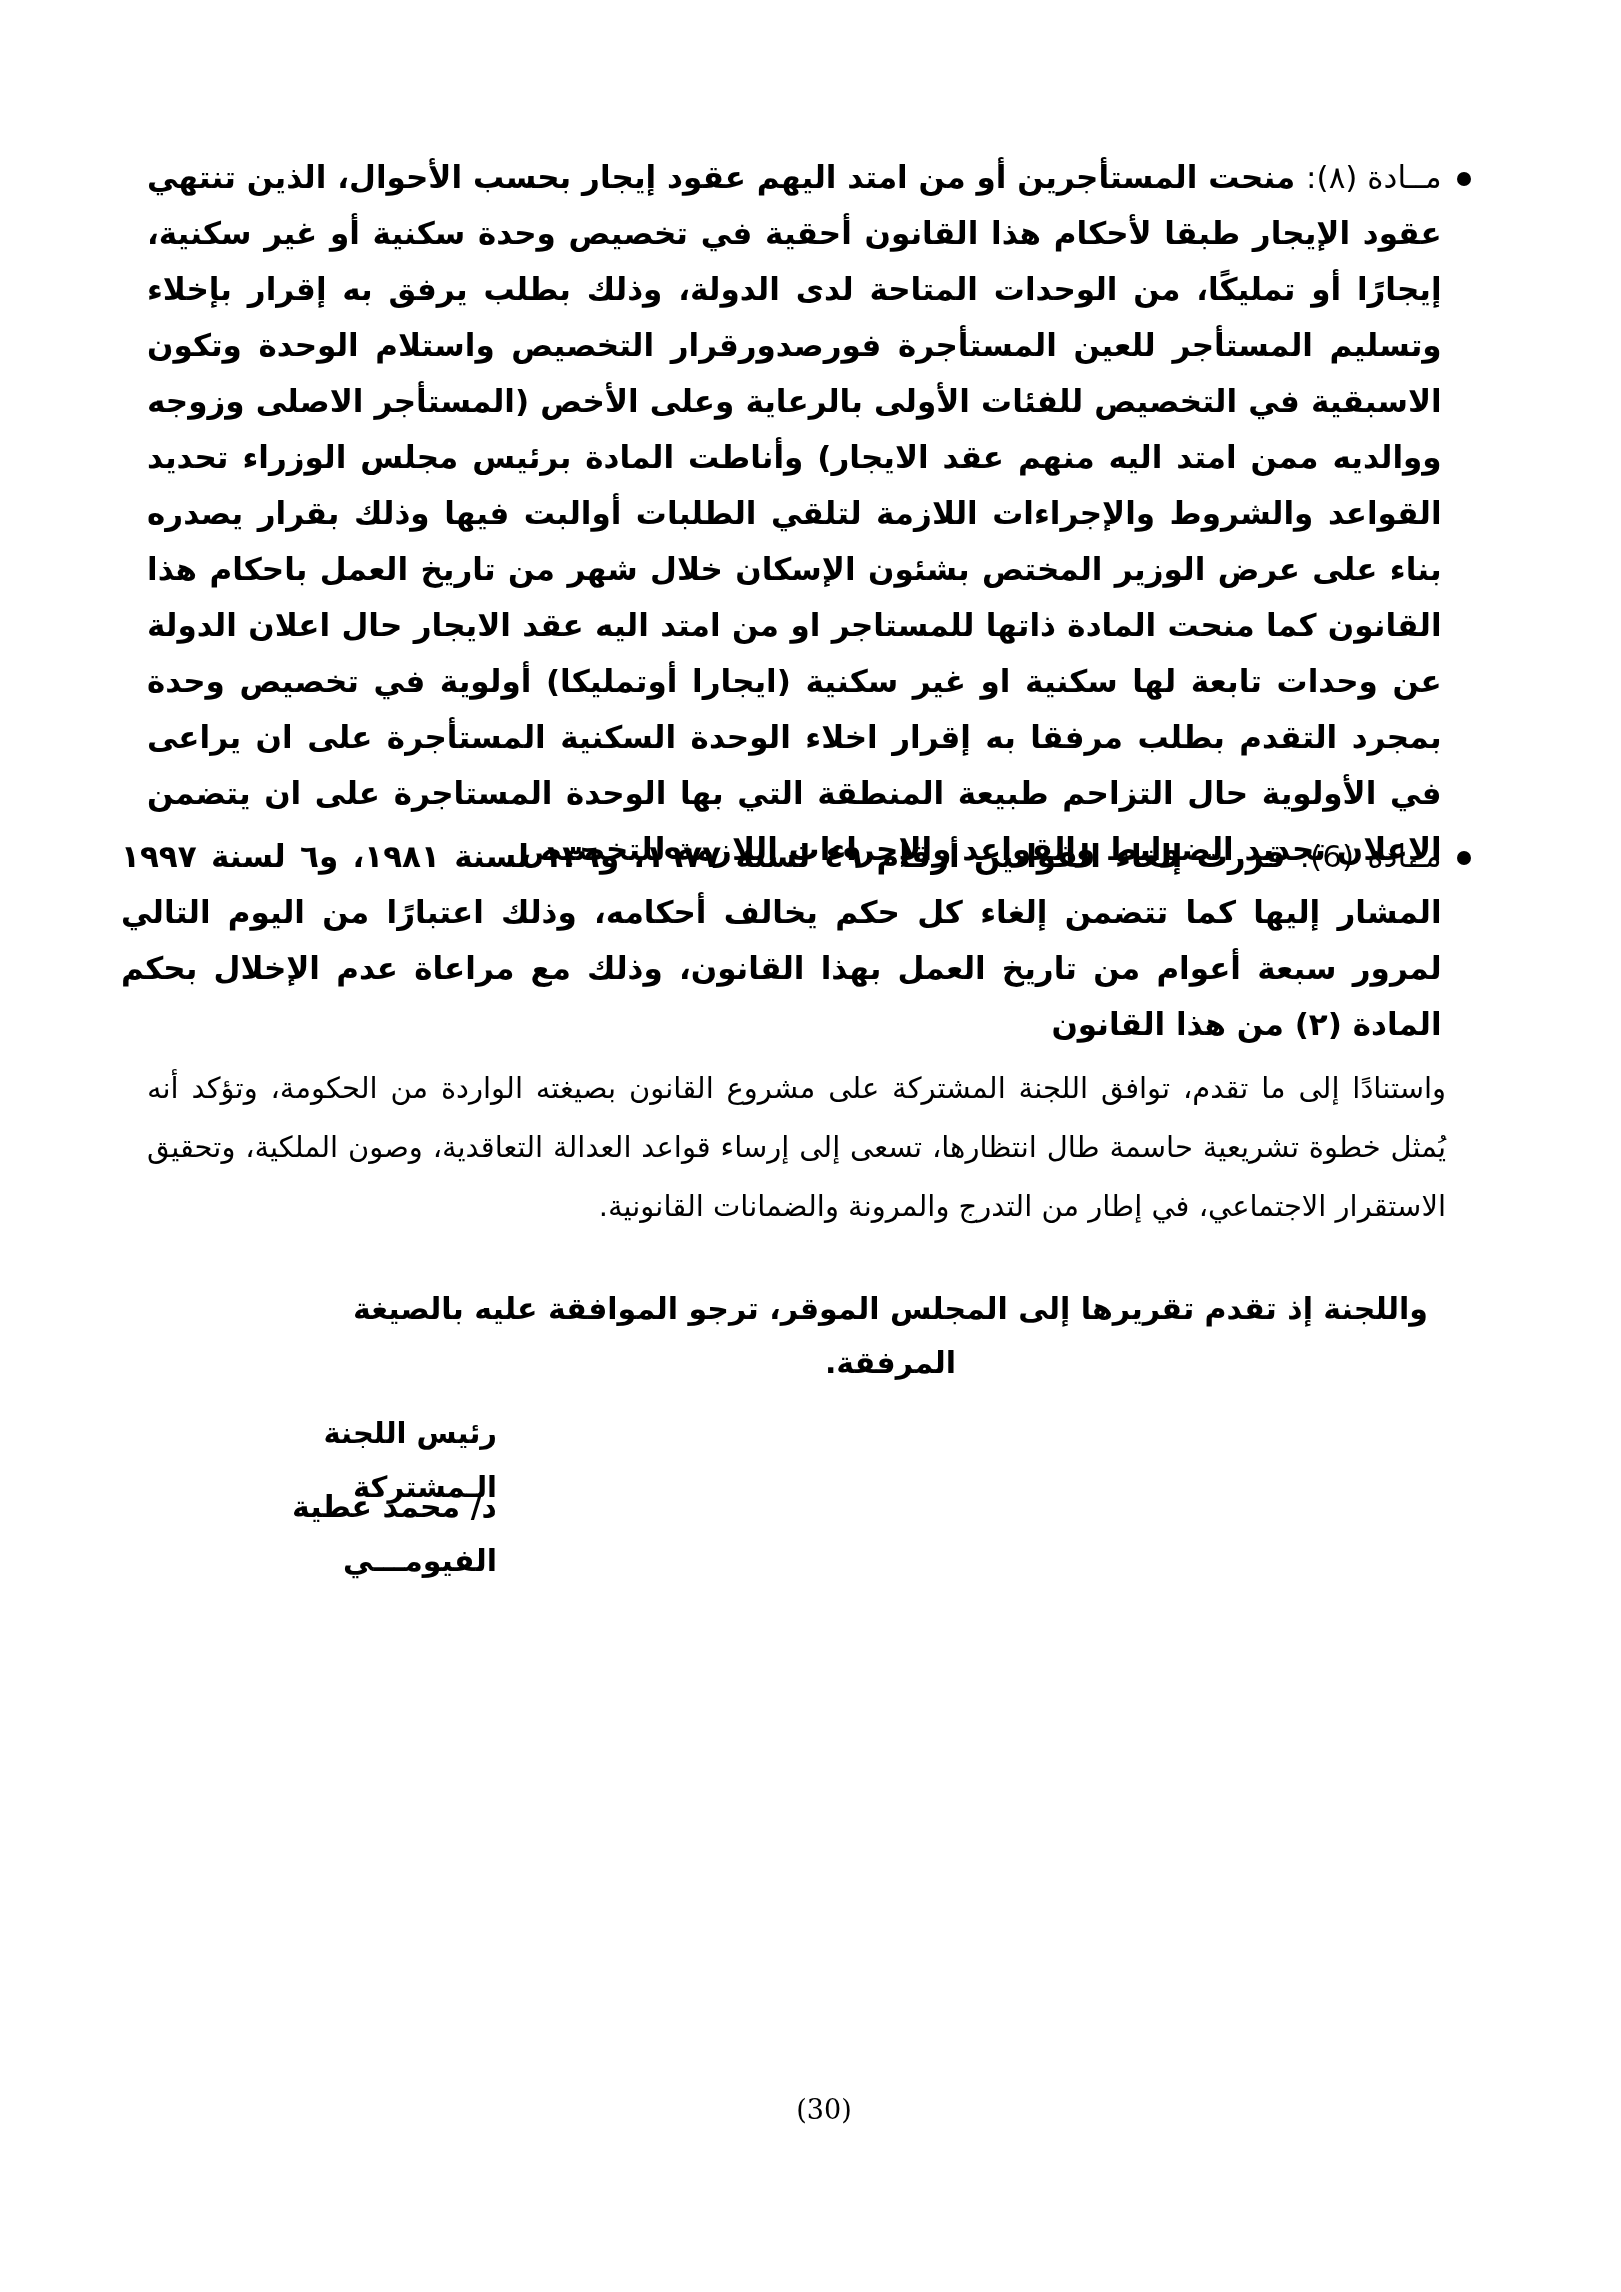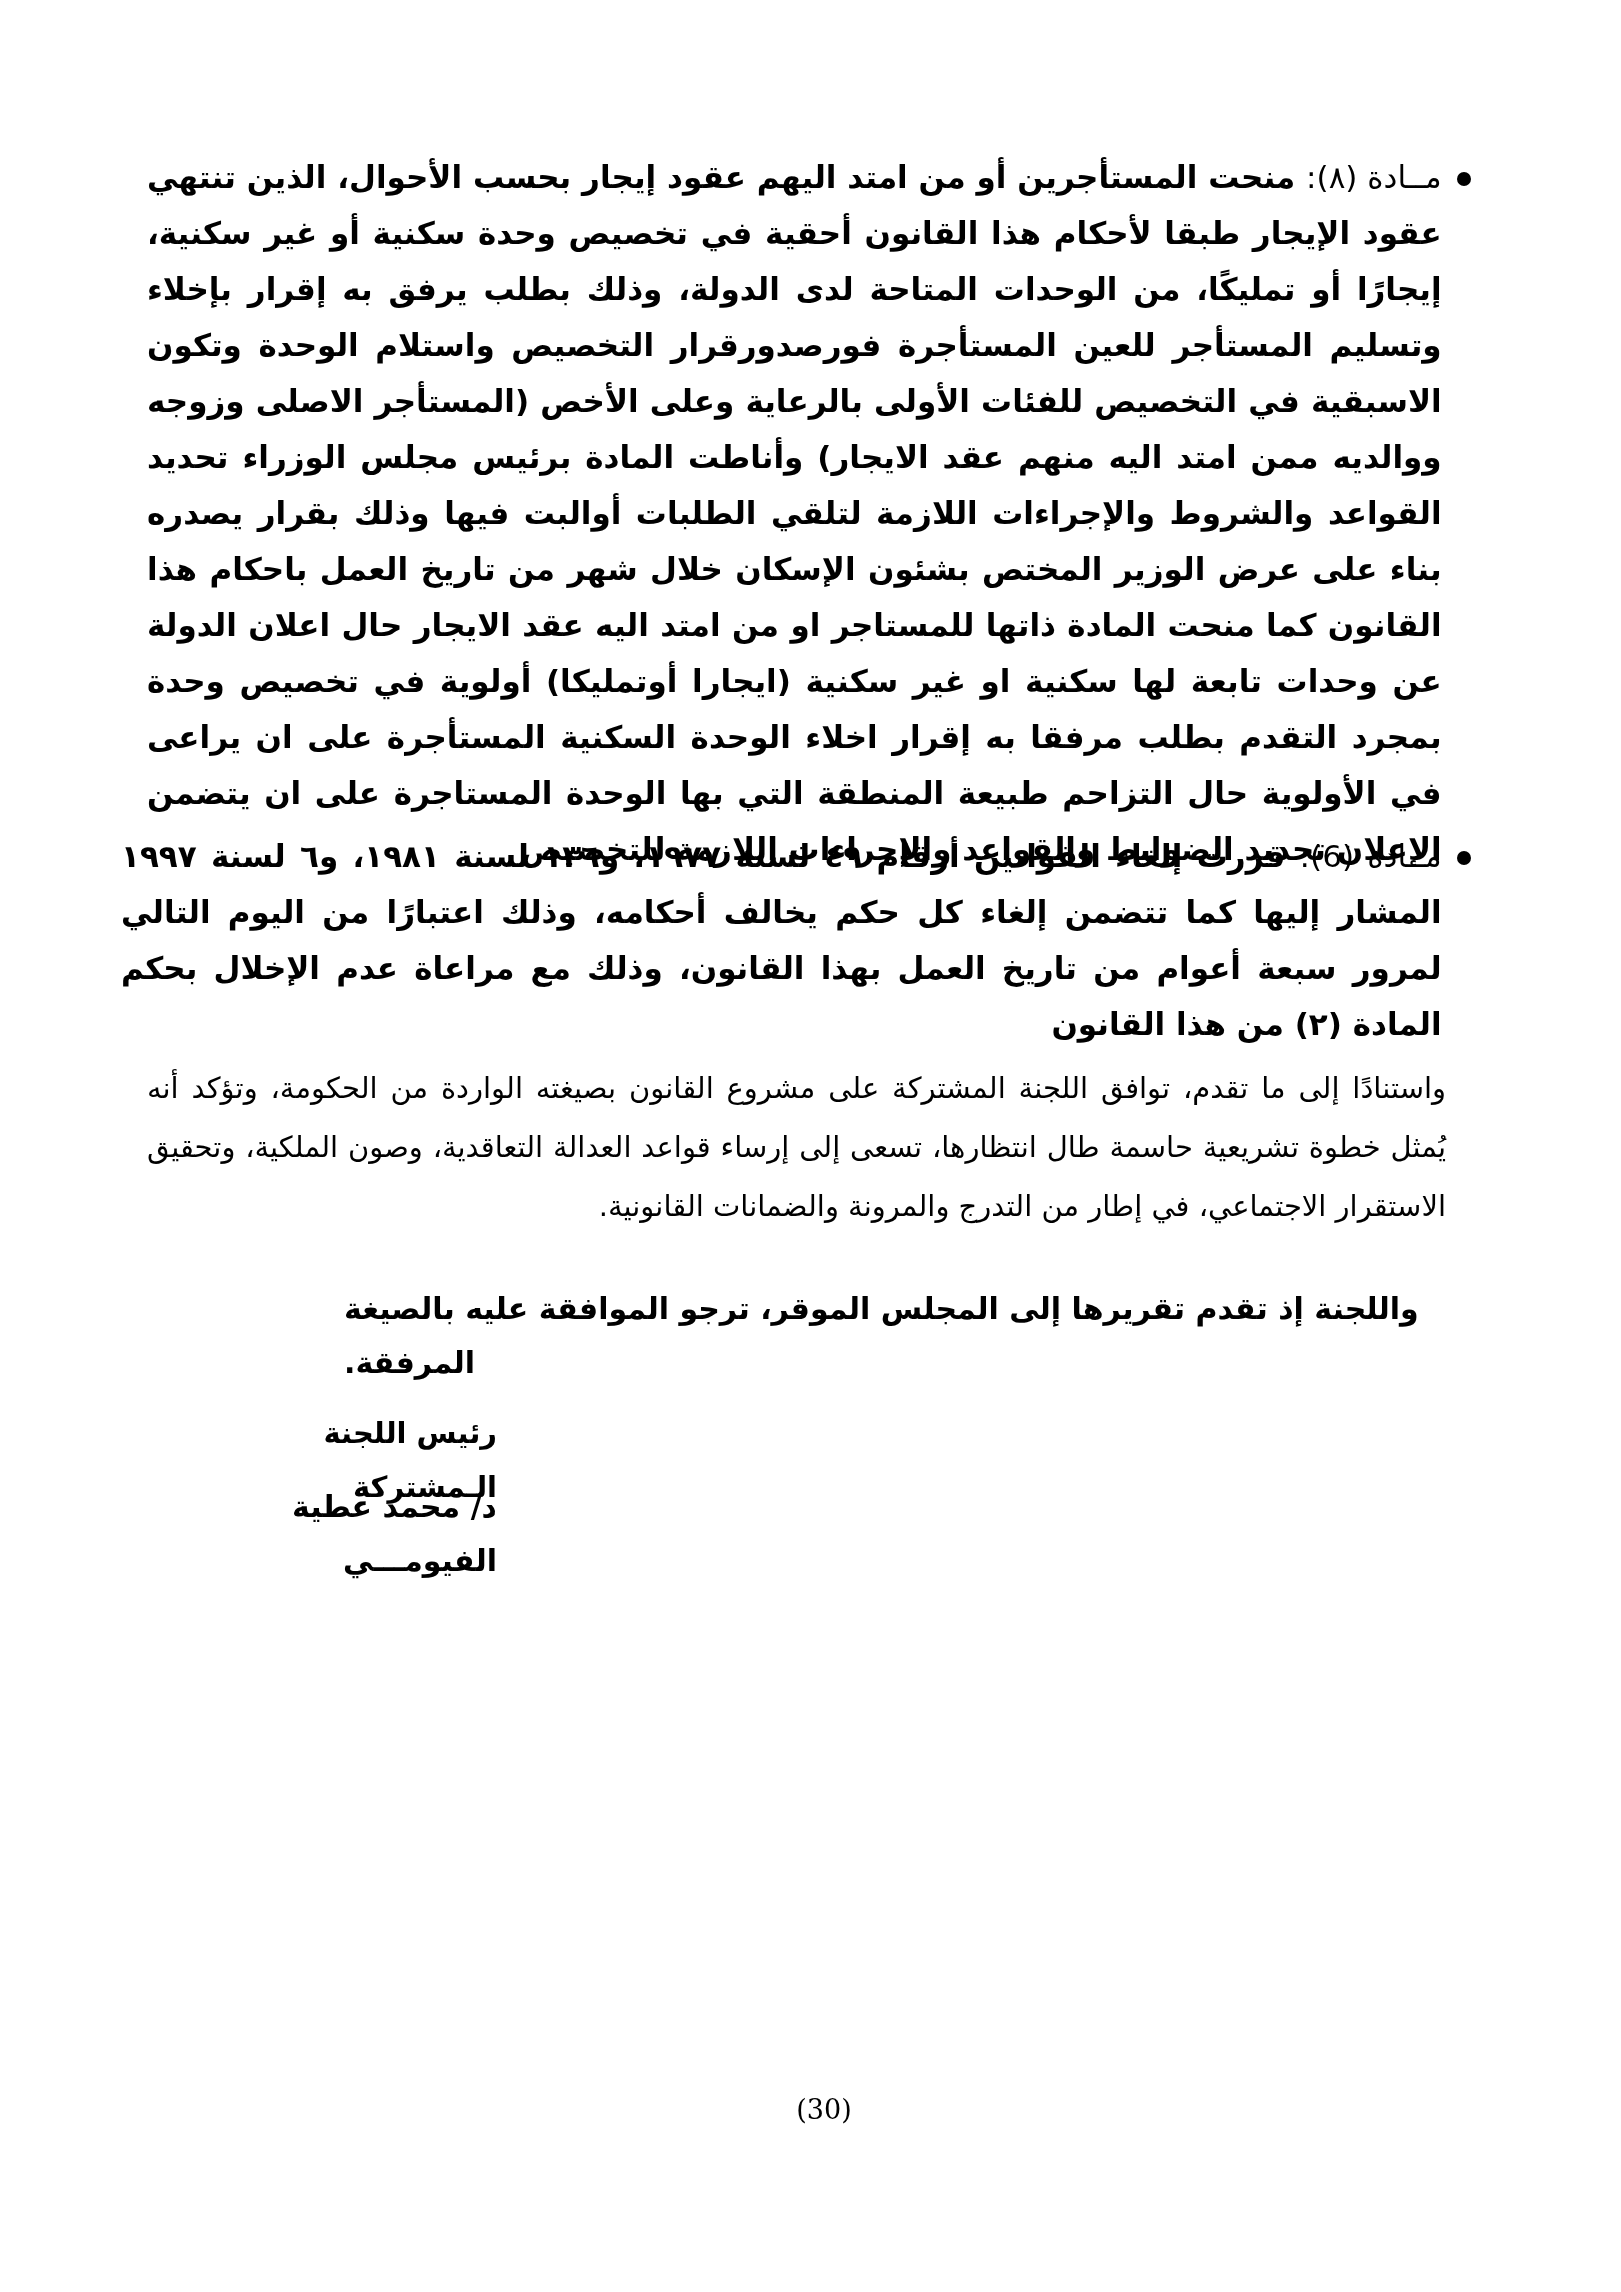--- a/index.html
+++ b/index.html
@@ -64,21 +64,21 @@
     }
     #conclusion { top: 1030px; }
     .closing {
       position: absolute;
       right: 184px;
       width: 1093px;
       top: 1252px;
       font-size: 30px;
       font-weight: bold;
       line-height: 54px;
-      text-align: left;
+      text-align: center;
       direction: rtl;
     }
     .signature {
       position: absolute;
       left: 175px;
       width: 322px;
       text-align: right;
       direction: rtl;
       font-weight: bold;
       font-size: 29px;

